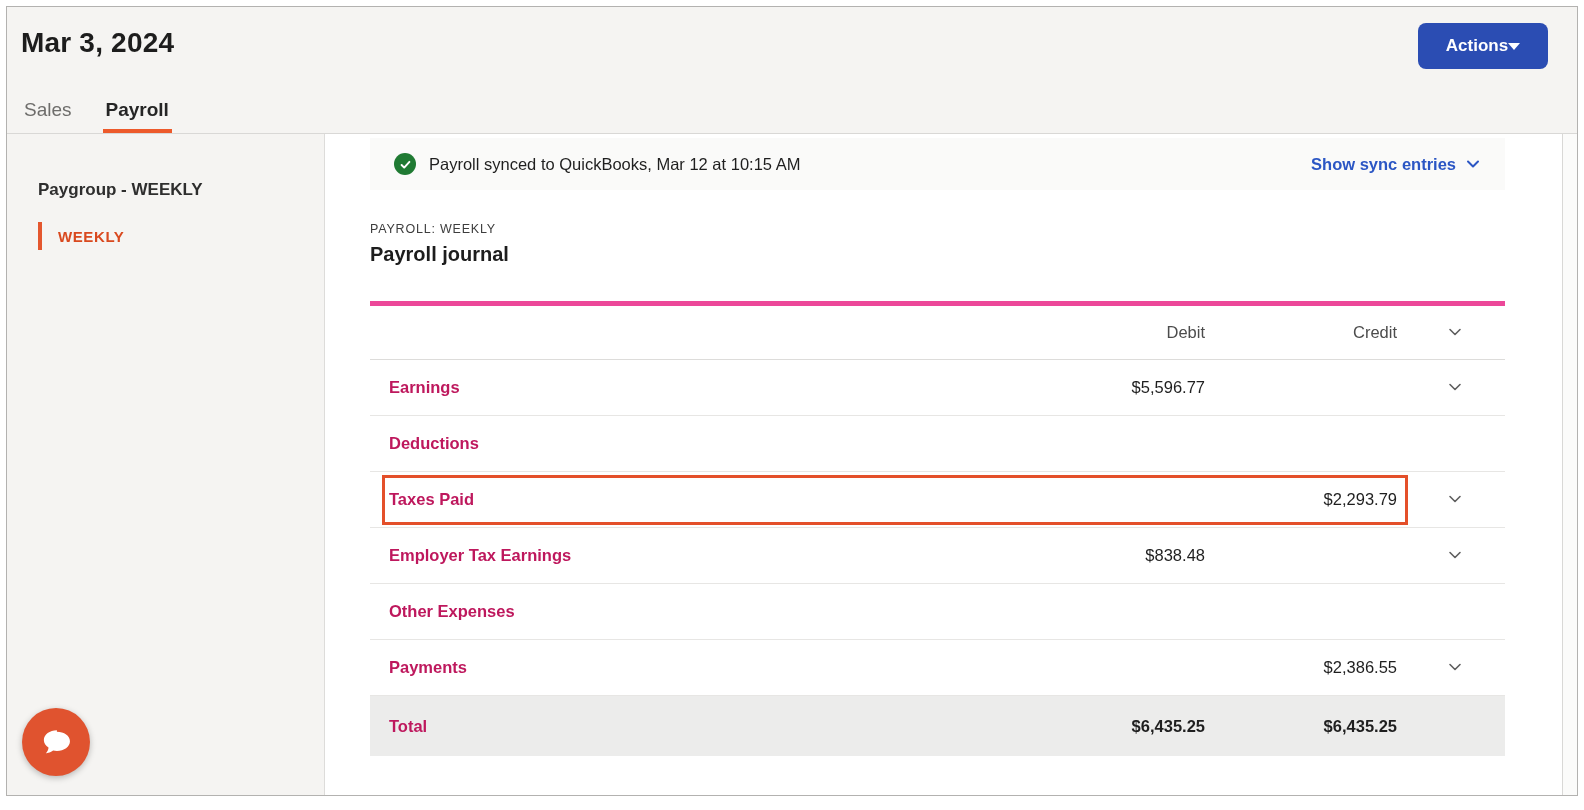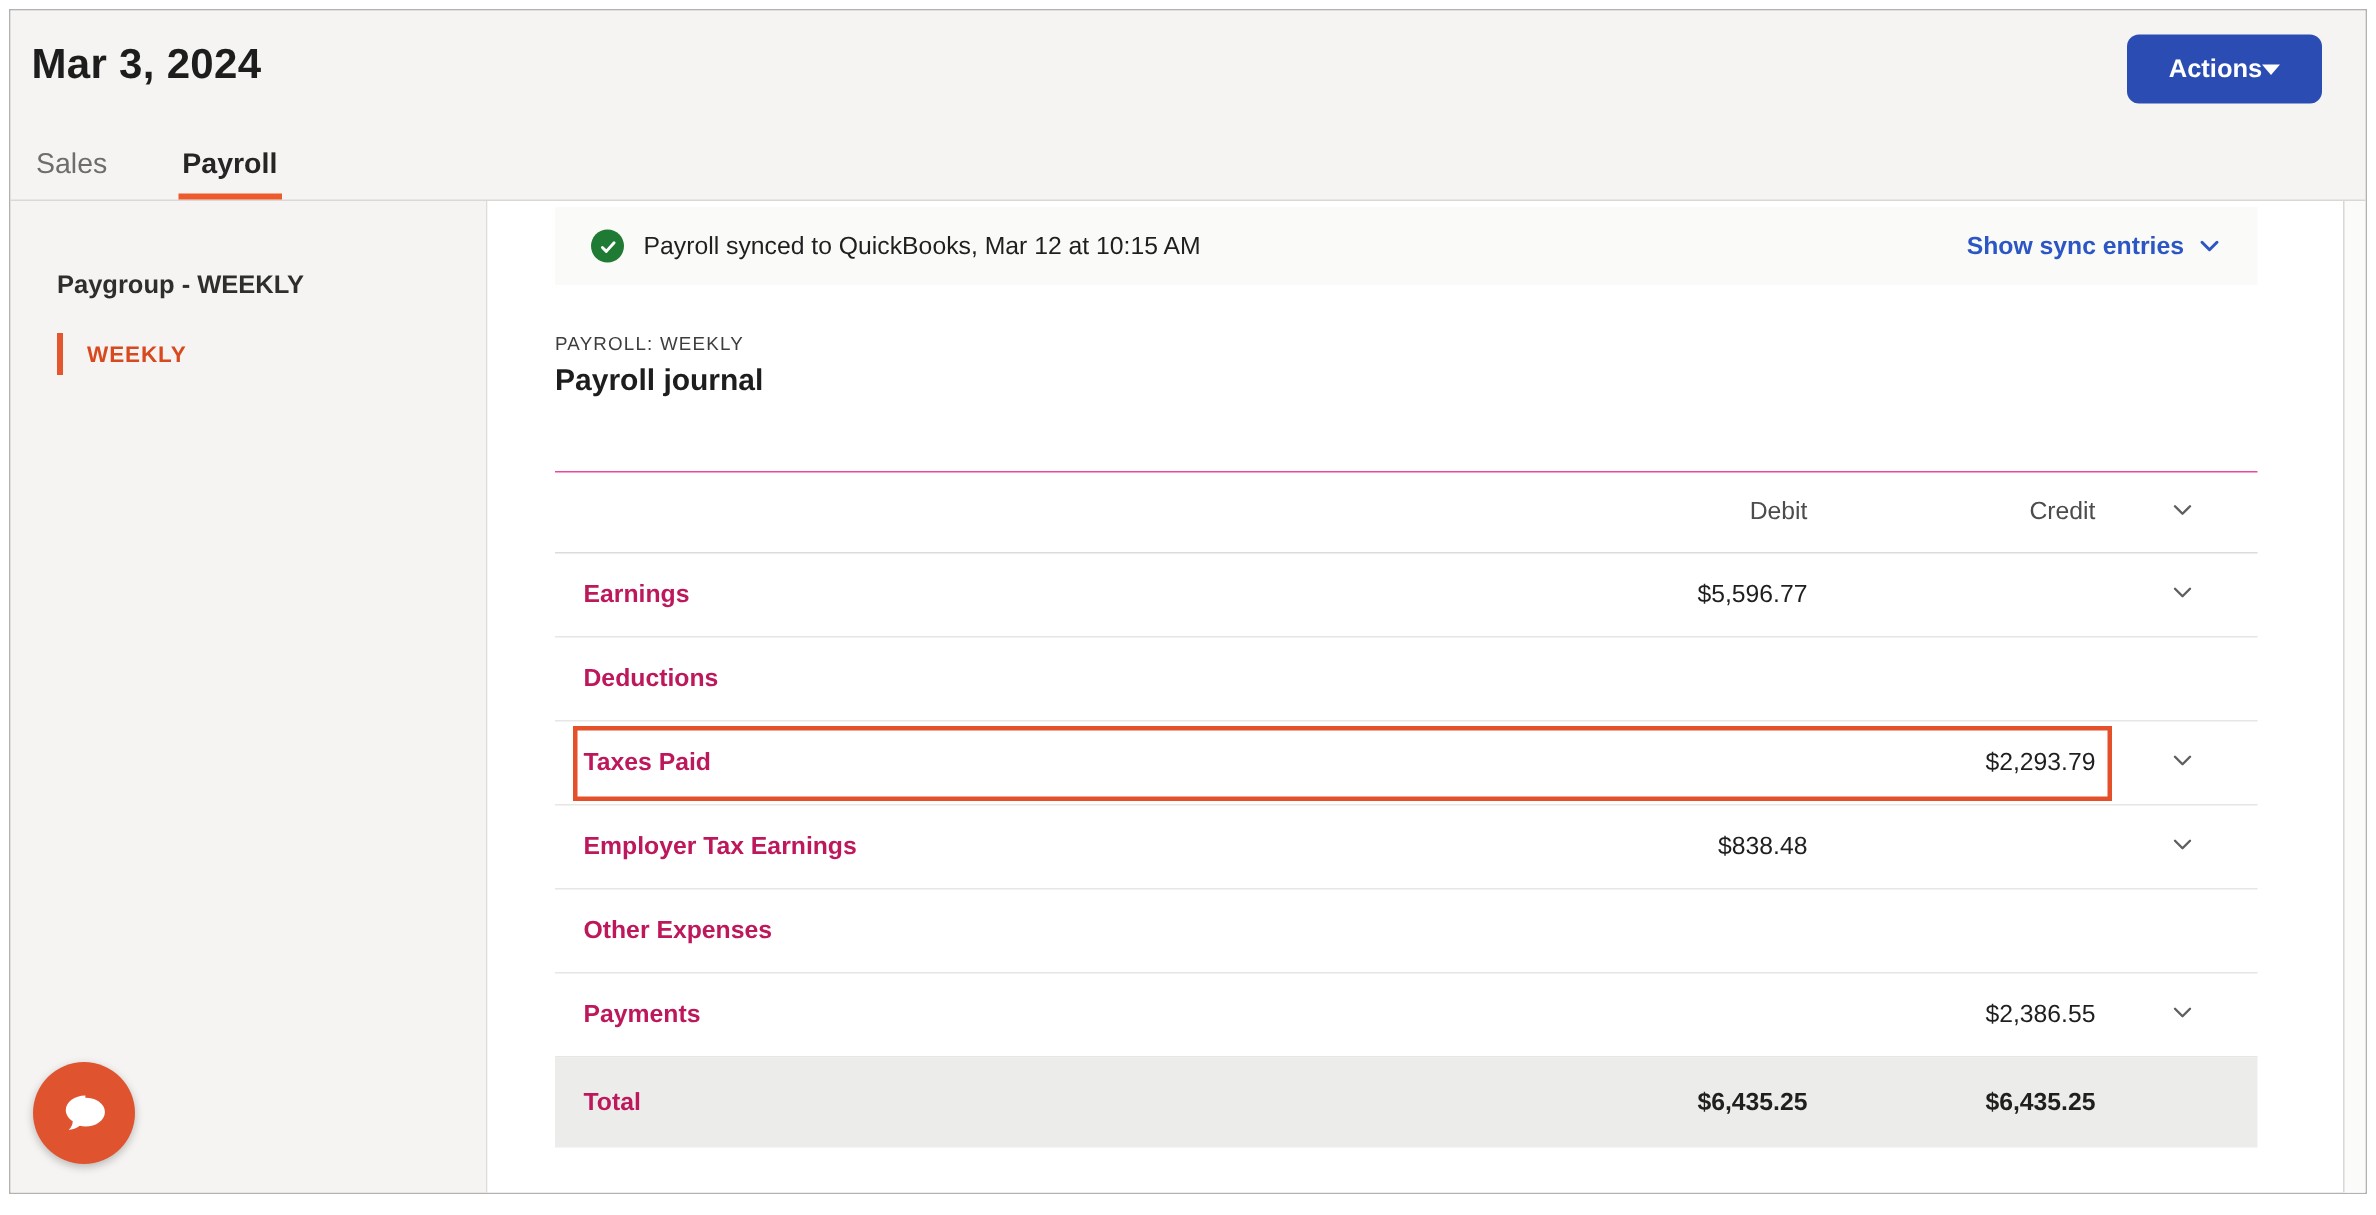--- a/index.html
+++ b/index.html
@@ -4,21 +4,21 @@
 <style>
   * { margin:0; padding:0; box-sizing:border-box; }
   html,body { width:1584px; height:810px; background:#ffffff; font-family:"Liberation Sans", sans-serif; }
   .frame { position:absolute; left:6px; top:6px; width:1572px; height:790px; border:1px solid #b3b2b0; background:#ffffff; overflow:hidden; }
 
   
   .header { background:#f5f4f2; height:127px; position:relative; border-bottom:1px solid #d9d8d6; }
   .page-title { position:absolute; left:14px; top:20px; font-size:28px; font-weight:700; color:#1d1d1d; letter-spacing:0.2px; }
   .actions-btn { position:absolute; right:29px; top:16px; height:46px; min-width:130px; background:#2b4db3; border:none; border-radius:8px; color:#fff; font-size:17px; font-weight:700; font-family:inherit; display:flex; align-items:center; justify-content:center; padding:0 22px; cursor:pointer; }
   .caret-down { width:0; height:0; border-left:6px solid transparent; border-right:6px solid transparent; border-top:7px solid #fff; }
-  .tabs { position:absolute; left:14px; bottom:0; display:flex; gap:44px; }
+  .tabs { position:absolute; left:14px; bottom:0; display:flex; gap:28px; }
   .tab { font-size:19px; color:#6e6d6b; padding:0 3px 12px 3px; cursor:pointer; position:relative; }
   .tab.active { color:#252525; font-weight:700; }
   .tab.active::after { content:""; position:absolute; left:0; right:0; bottom:0; height:4px; background:#ed5a2b; }
 
   
   .app-body { display:flex; height:662px; }
   .sidebar { width:318px; background:#f5f4f2; border-right:1px solid #dddcda; padding:46px 0 0 31px; position:relative; flex-shrink:0; }
   .paygroup-label { font-size:17px; font-weight:700; color:#2e2e2e; margin-bottom:22px; }
   .sidebar-item { display:flex; align-items:center; cursor:pointer; }
   .sidebar-item .bar { width:4px; height:28px; background:#e4572e; margin-right:16px; }
@@ -34,21 +34,21 @@
   .check-circle { width:22px; height:22px; border-radius:50%; background:#1f7a33; display:flex; align-items:center; justify-content:center; margin-right:13px; flex-shrink:0; }
   .sync-text { font-size:16.5px; color:#1f1f1f; flex:1; }
   .sync-link { display:flex; align-items:center; gap:9px; color:#2b56c4; font-size:16.5px; font-weight:700; cursor:pointer; }
 
   
   .eyebrow { margin-top:32px; font-size:12.5px; letter-spacing:0.8px; color:#3d3d3d; }
   .journal-heading { margin-top:7px; font-size:20px; font-weight:700; color:#1d1d1d; }
   .journal-desc { margin-top:25px; font-size:16.5px; color:#3c3c3c; }
 
   
-  .jtable { margin-top:48px; width:1135px; border-top:1px solid #ec4899; }
+  .jtable { margin-top:35px; width:1135px; border-top:5px solid #ec4899; }
   .trow { display:grid; grid-template-columns:1fr 200px 192px 100px; align-items:center; height:56px; border-bottom:1px solid #e7e6e4; position:relative; }
   .trow.header-row { height:54px; border-bottom:1px solid #dddcda; }
   .cell.label { padding-left:19px; font-size:16.5px; font-weight:700; color:#be185d; }
   .cell.num { text-align:right; padding-right:8px; font-size:16.5px; color:#1f1f1f; }
   .cell.chev { text-align:center; }
   .header-row .cell.num { color:#4c4c4c; font-weight:400; }
   .chev-btn { background:none; border:none; cursor:pointer; padding:2px 4px; line-height:0; }
   .trow.total-row { background:#ececeb; border-bottom:none; height:60px; }
   .trow.total-row .cell.num { font-weight:700; }
   .highlight-box { position:absolute; left:12px; right:97px; top:3px; bottom:2px; border:3px solid #e4502a; pointer-events:none; }

